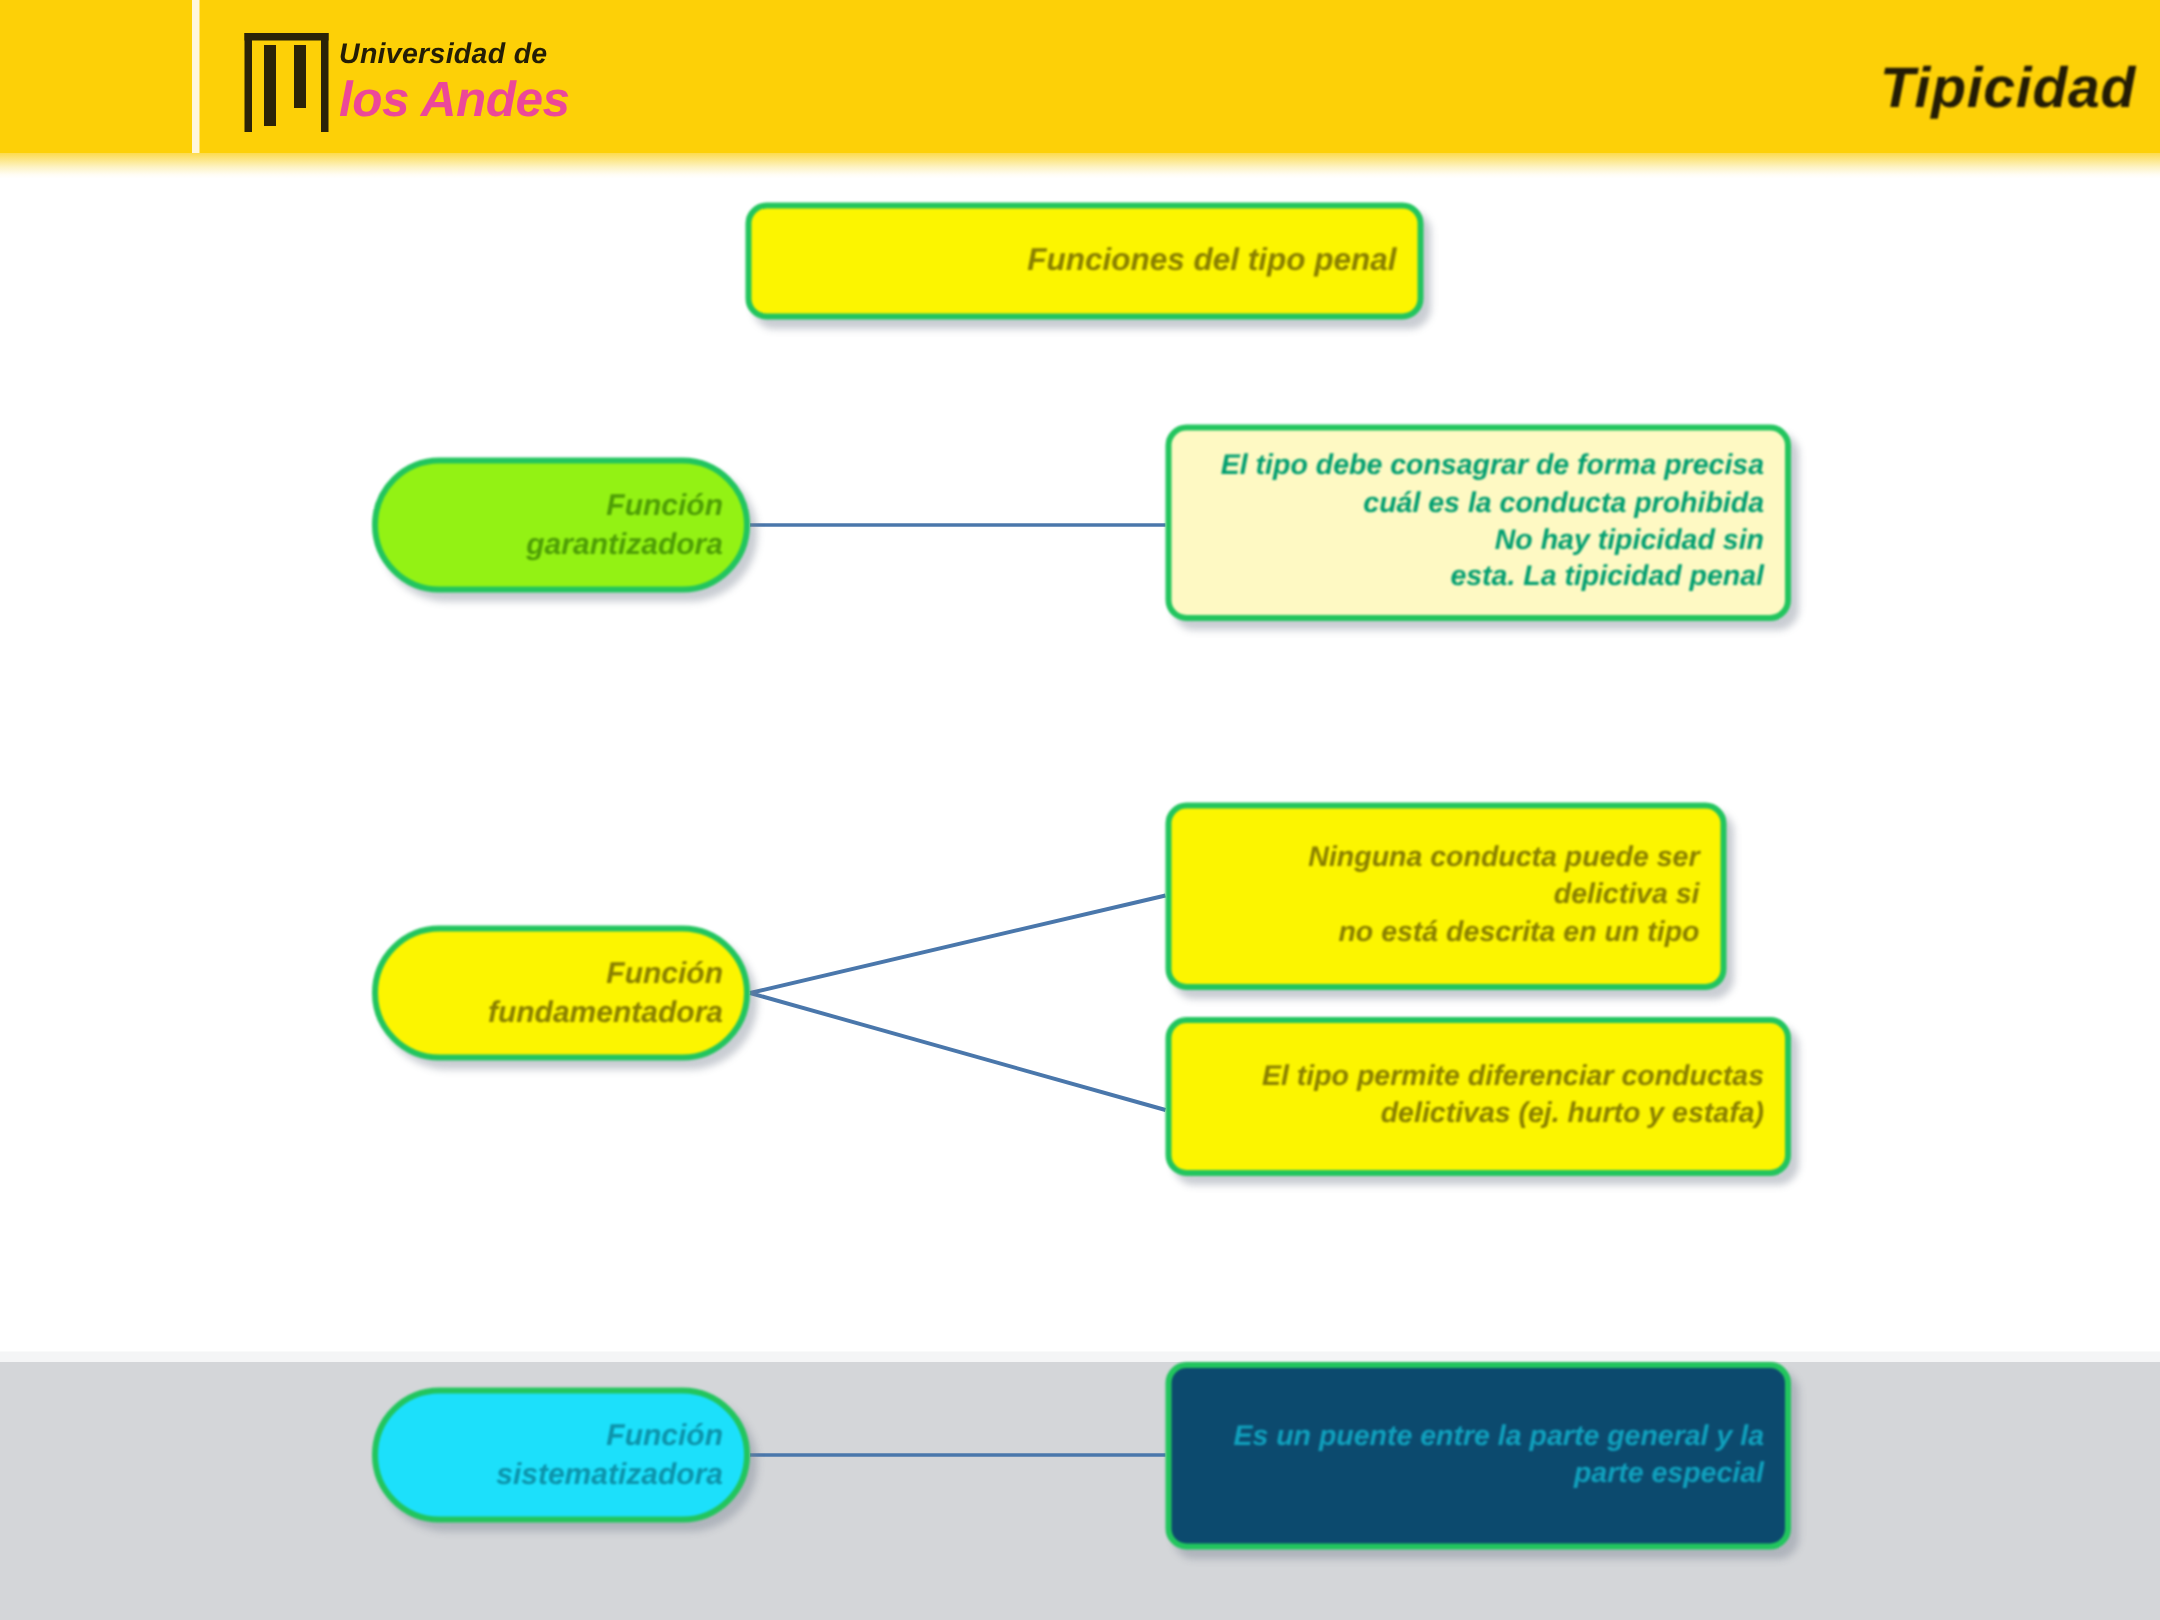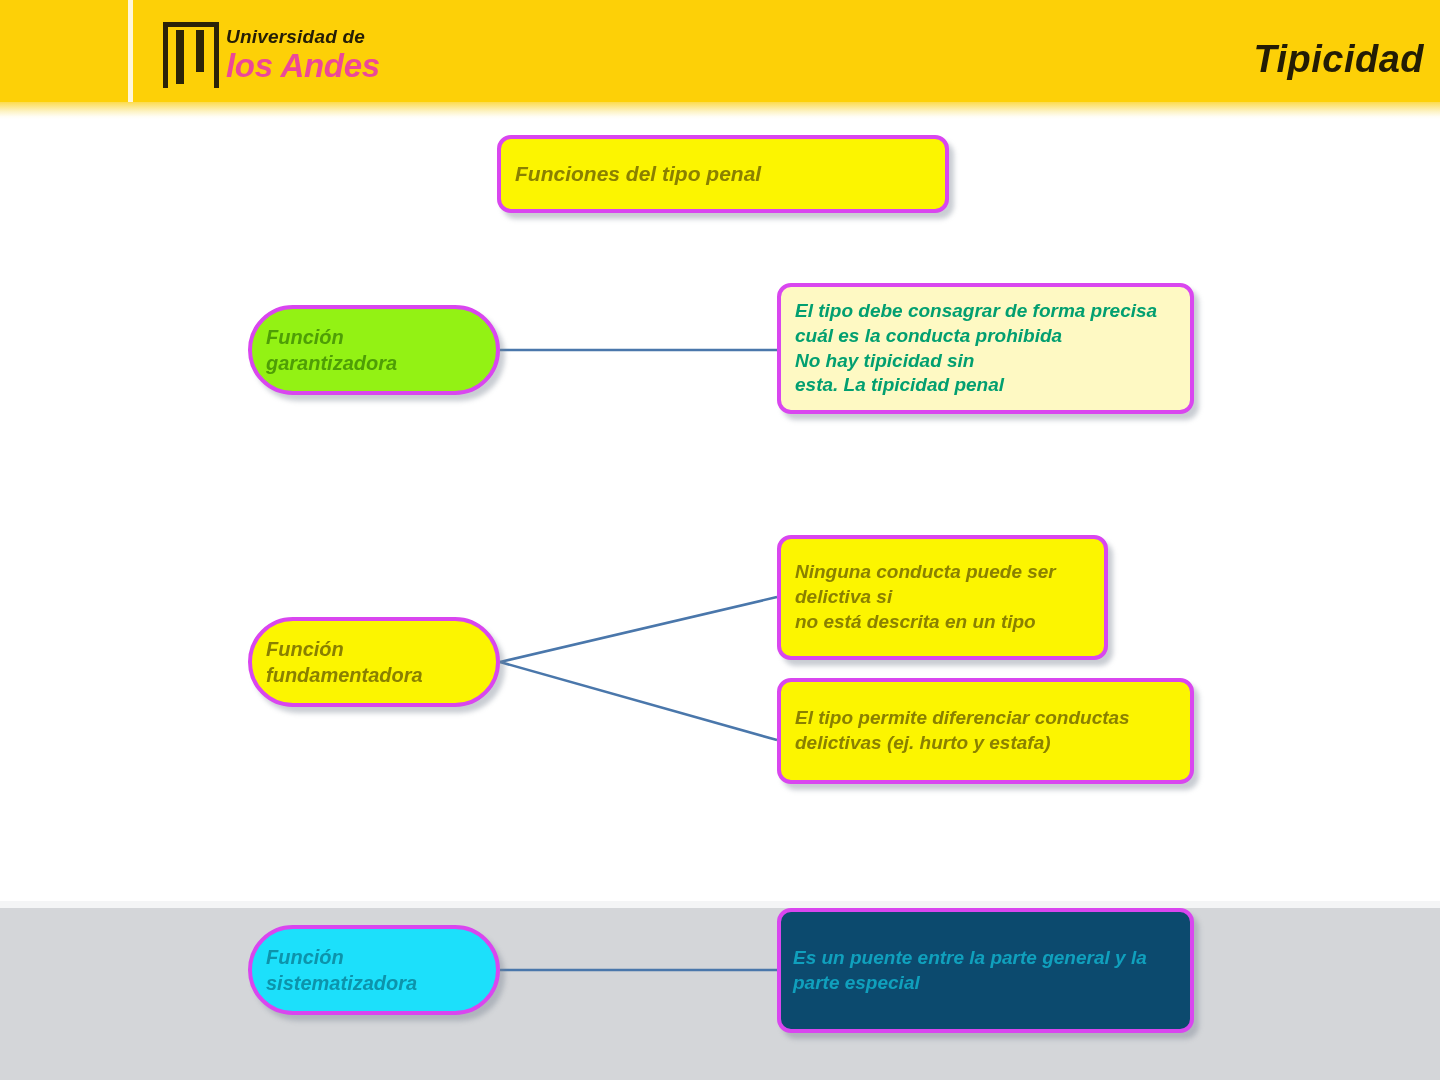--- a/index.html
+++ b/index.html
@@ -128,22 +128,22 @@
     height: 1080px;
     pointer-events: none;
   }
 
   
   .node {
     position: absolute;
     display: flex;
     align-items: center;
     justify-content: center;
-    text-align: left;
-    border: 4px solid #d946ef;
+    text-align: right;
+    border: 4px solid #22c55e;
     box-shadow: 5px 6px 5px rgba(120,130,145,.40);
     font-weight: 700;
     line-height: 1.30;
     padding: 6px 14px;
     filter: blur(.75px);
   }
 
   .node.pill   { border-radius: 46px; }
   .node.rect   { border-radius: 14px; }
 
@@ -170,21 +170,21 @@
     width: 417px; height: 131px;
     font-size: 19px;
   }
   #node-fundamentadora {
     left: 248px; top: 617px;
     width: 252px; height: 90px;
     font-size: 20px;
   }
   #node-fundamentadora-desc1 {
     left: 777px; top: 535px;
-    width: 331px; height: 125px;
+    width: 374px; height: 125px;
     font-size: 19px;
   }
   #node-fundamentadora-desc2 {
     left: 777px; top: 678px;
     width: 417px; height: 106px;
     font-size: 19px;
   }
   #node-sistematizadora {
     left: 248px; top: 925px;
     width: 252px; height: 90px;

